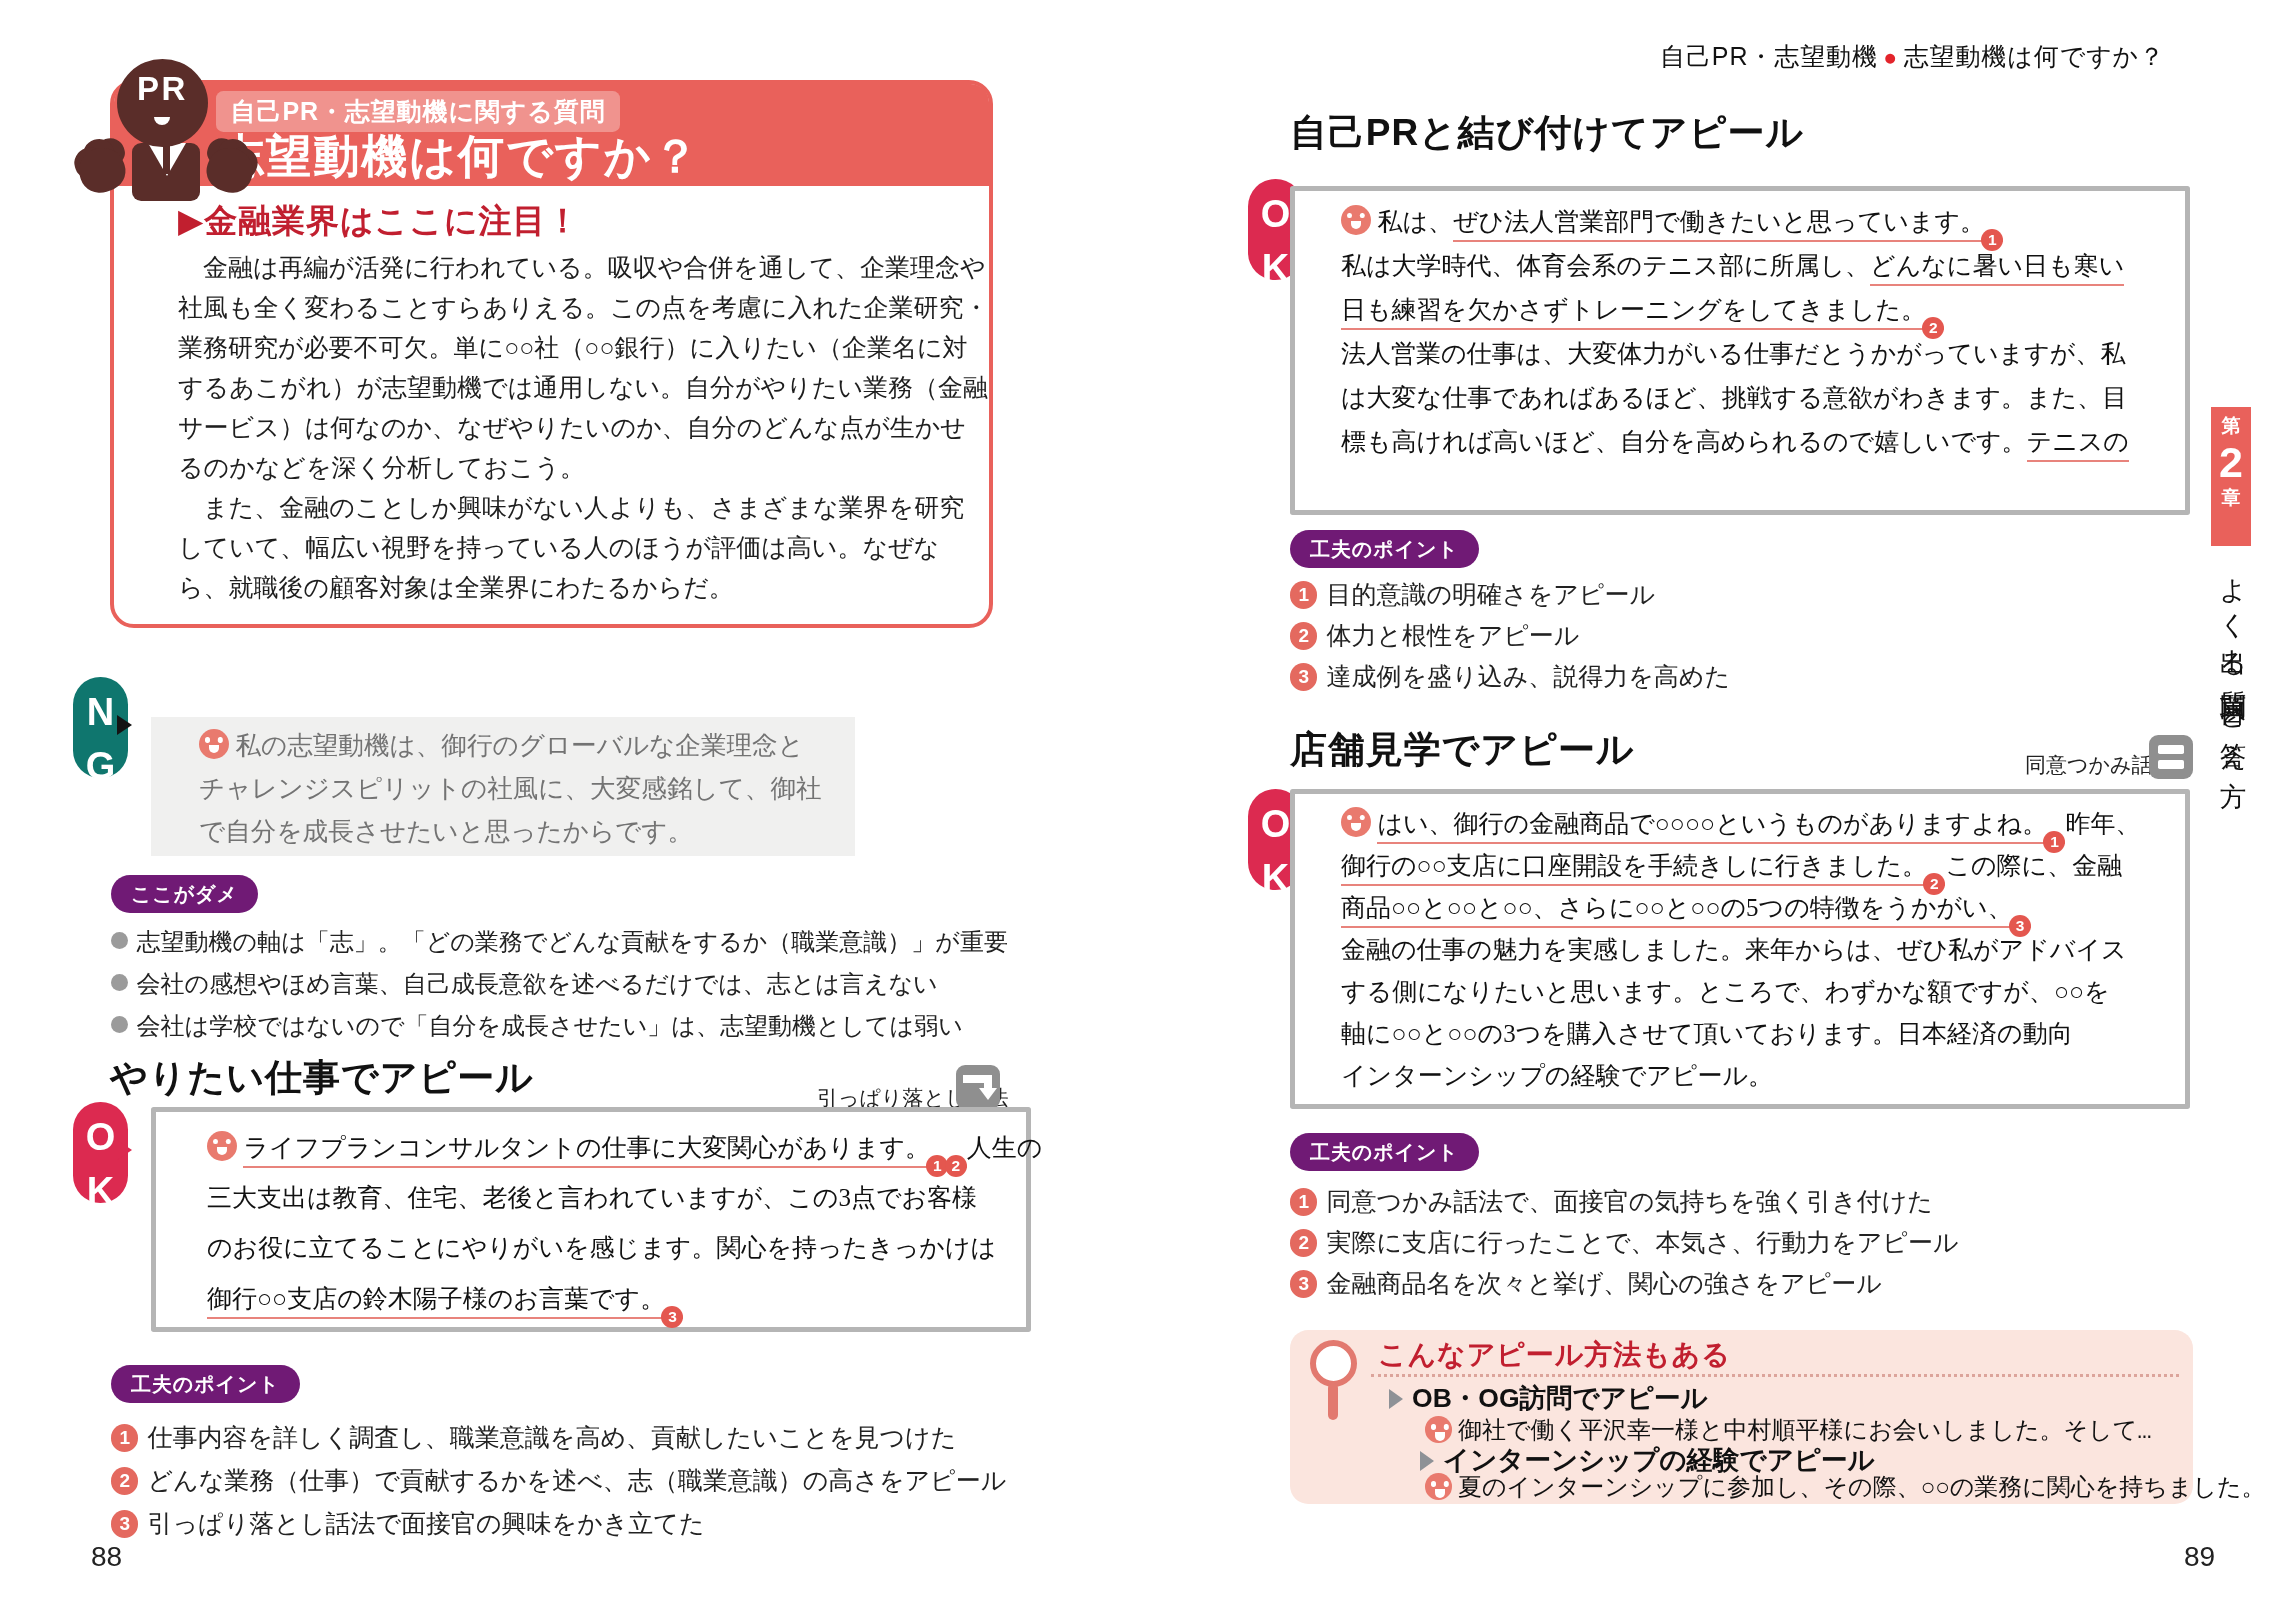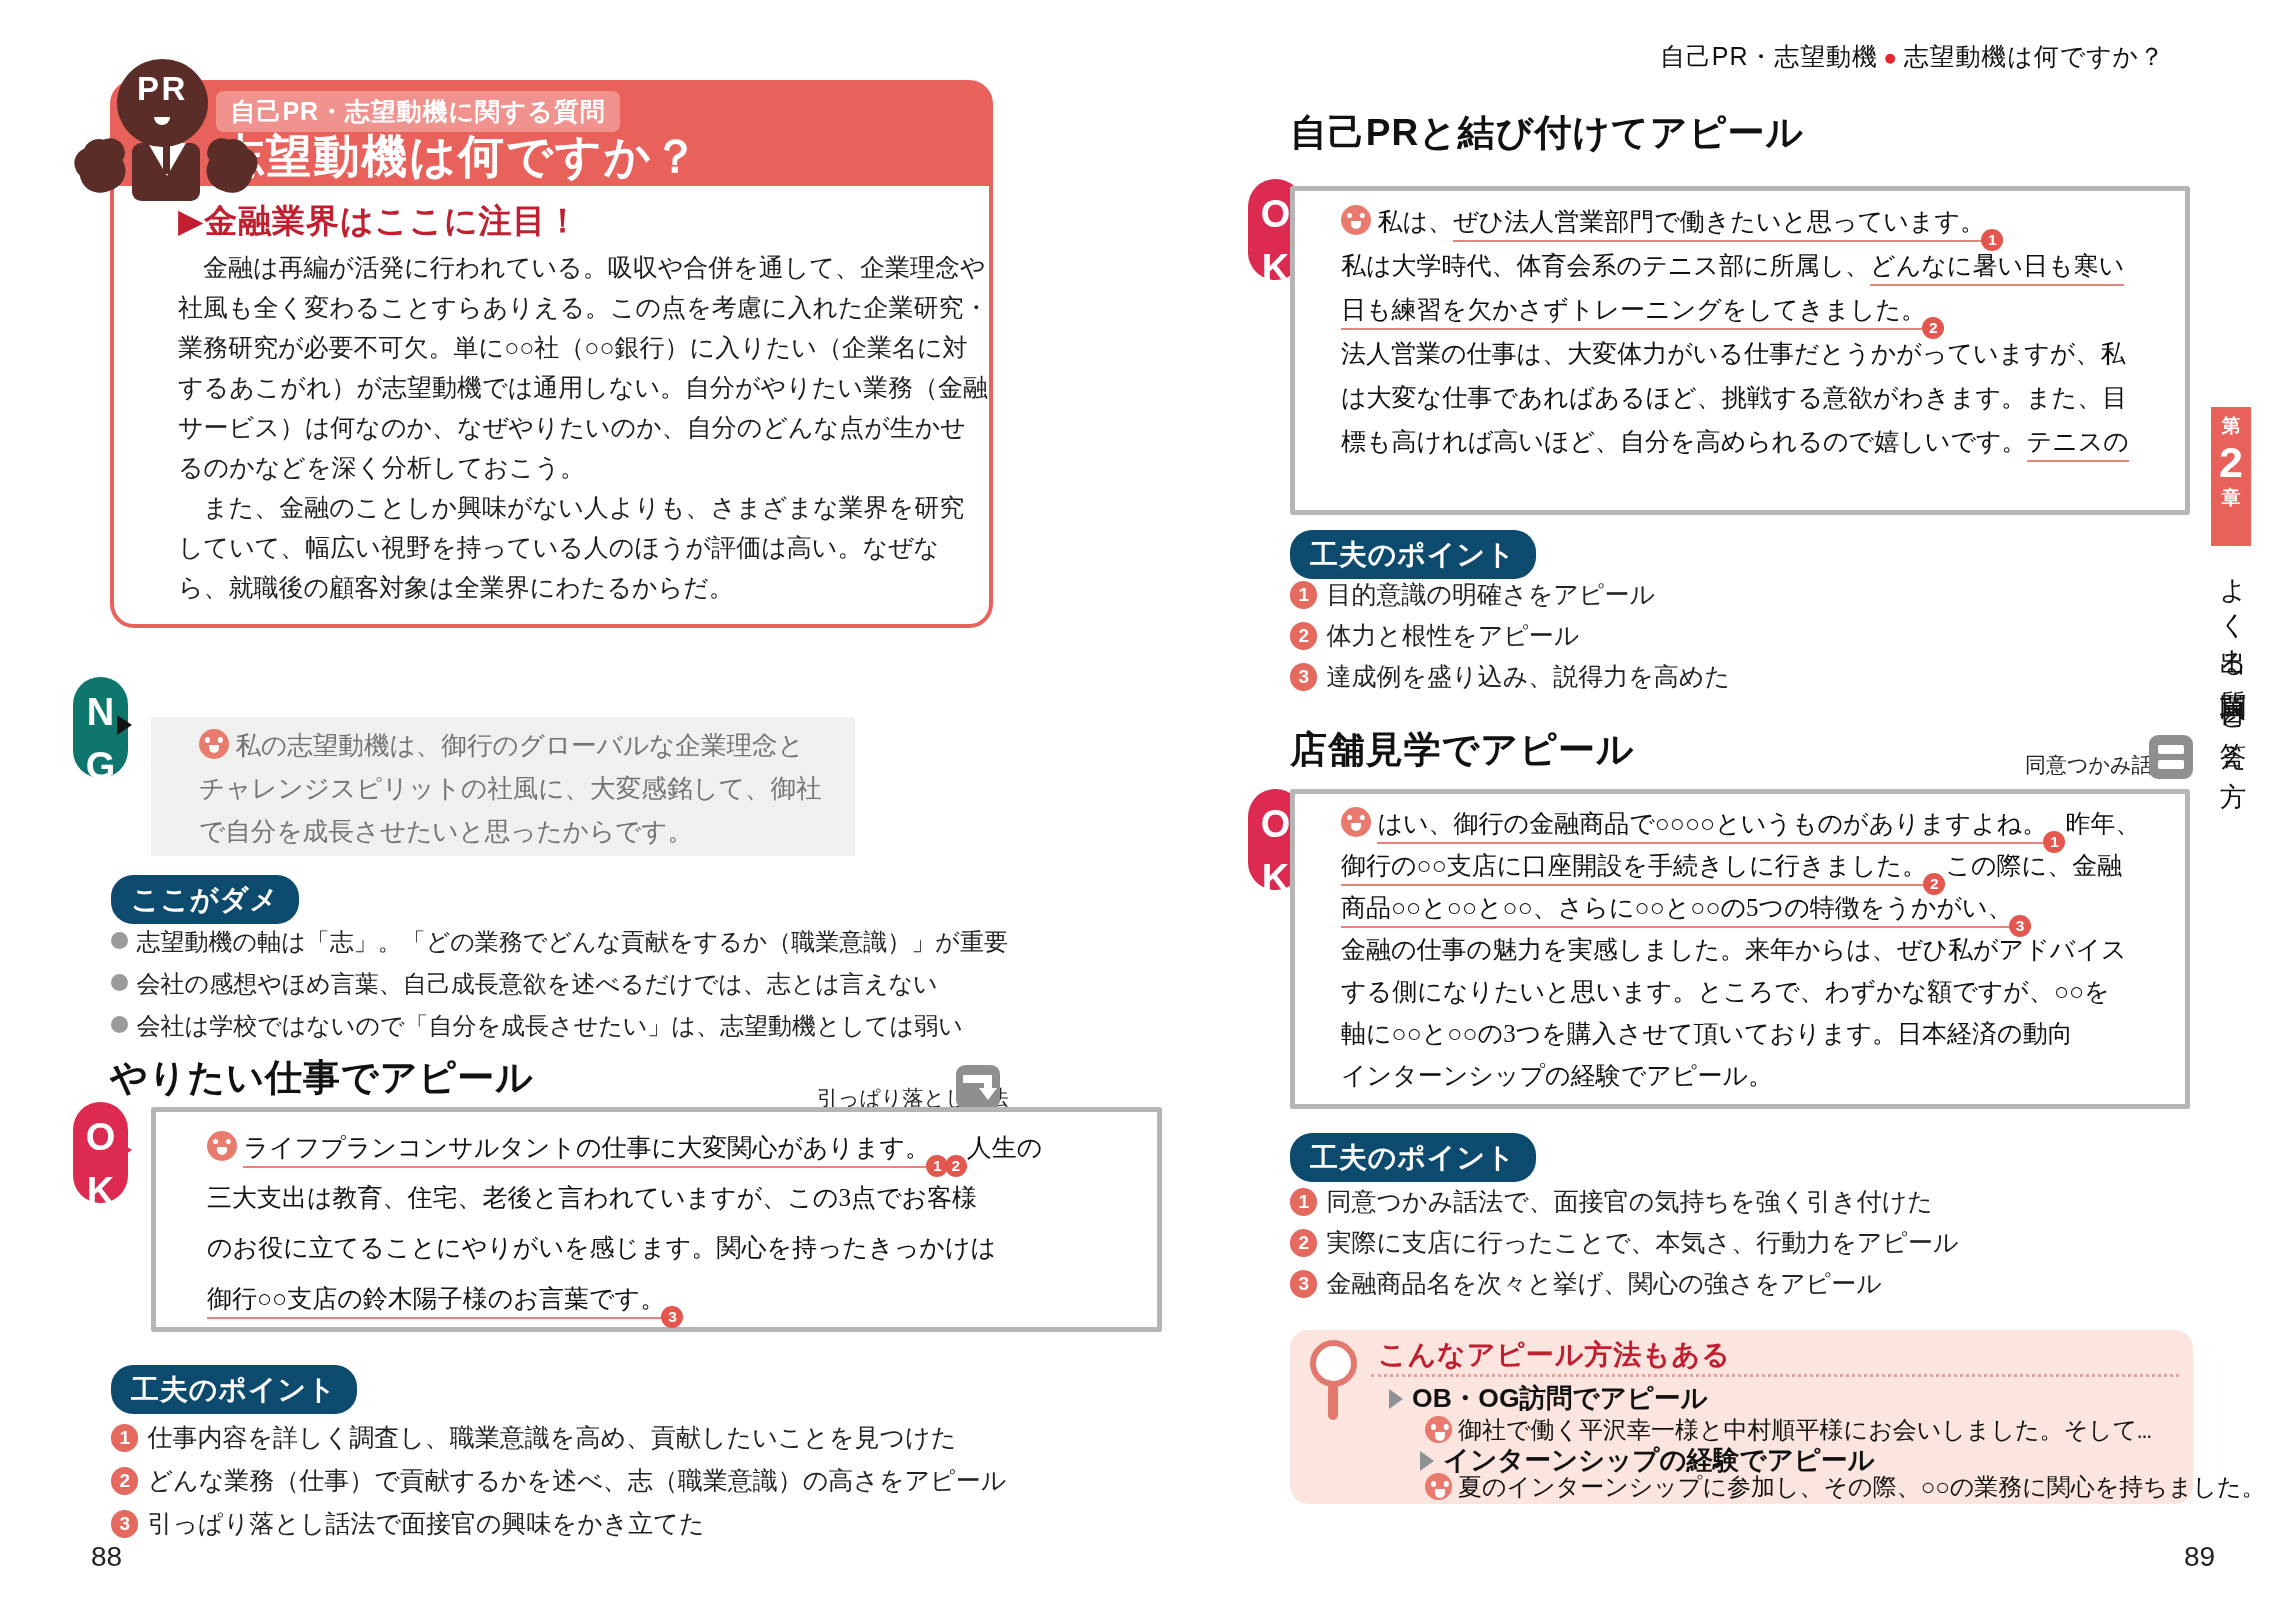--- a/index.html
+++ b/index.html
@@ -40,21 +40,21 @@
   .ok{background:#dc2a50;color:#dc2a50;}
   .okL{left:73px;top:1102px;}
   .okA{left:1248px;top:179px;}
   .okB{left:1248px;top:789px;}
 
   
   .ng-box{position:absolute;left:151px;top:717px;width:704px;height:139px;background:#f0f0ef;
           box-sizing:border-box;padding:7.3px 25.6px 0 48px;font-size:25.6px;line-height:43px;color:#737373;}
 
   
-  .gray-tag{position:absolute;background:#0c4a6e;color:#fff;font-weight:bold;font-size:28px;
+  .gray-tag{position:absolute;background:#701a75;color:#fff;font-weight:bold;font-size:20px;
             padding:5.5px 20px;border-radius:22px;letter-spacing:0.9px;}
   .dame-tagp{left:111px;top:875px;}
   .dame-list{position:absolute;left:111px;top:921px;font-size:24px;line-height:42px;color:#222;}
   .dot{display:inline-block;width:17.4px;height:17.4px;border-radius:50%;background:#9b9b9b;margin-right:8.2px;vertical-align:0.9px;}
 
   .kufu-list{position:absolute;font-size:25px;line-height:43px;color:#222;}
   .kufuL{left:111px;top:1416px;}
   .kufuA{left:1290px;top:574px;line-height:41px;}
   .kufuB{left:1290px;top:1181px;line-height:41px;}
   .knum{display:inline-block;width:27.4px;height:27.4px;border-radius:50%;background:#e4695f;color:#fff;
@@ -75,21 +75,21 @@
   .miL{left:956px;top:1065px;}
   .miB{left:2149px;top:735px;}
   .micon .ah{position:absolute;left:7.3px;top:10px;width:22px;height:8.2px;background:#fff;}
   .micon .av{position:absolute;right:8.2px;top:10px;width:8.2px;height:13.7px;background:#fff;}
   .micon .at{position:absolute;right:2.7px;top:23px;width:0;height:0;border:9.1px solid transparent;border-top:12px solid #fff;}
   .micon .b1{position:absolute;left:9.1px;top:10px;width:25.6px;height:9.1px;background:#fff;border-radius:1.8px;}
   .micon .b2{position:absolute;left:9.1px;top:25px;width:25.6px;height:9.1px;background:#fff;border-radius:1.8px;}
 
   
   .okbox{position:absolute;background:#fff;border:5.5px solid #b5b5b5;border-radius:2.7px;box-sizing:border-box;color:#111;}
-  .okboxL{left:151px;top:1107px;width:1011px;height:225px;padding:11px 0 17px 51px;}
+  .okboxL{left:151px;top:1107px;width:880px;height:225px;padding:11px 0 17px 51px;}
   .okboxA{left:1290px;top:186px;width:900px;height:329px;padding:9.1px 0 0 46px;}
   .okboxB{left:1290px;top:789px;width:900px;height:320px;padding:9.1px 0 0 46px;}
   .okline{margin:0;white-space:nowrap;}
   .okboxL .okline{font-size:25px;line-height:50px;height:50px;}
   .okboxA .okline{font-size:25px;line-height:44px;height:44px;}
   .okboxB .okline{font-size:25px;line-height:42px;height:42px;}
   .u{border-bottom:2.7px solid #e8837c;padding-bottom:4.6px;}
   .mark{display:inline-block;width:22px;height:22px;border-radius:50%;background:#e4574f;color:#fff;
         font-size:15.5px;line-height:22px;text-align:center;font-weight:bold;
         font-family:"Liberation Sans","DejaVu Sans",sans-serif;position:relative;top:14.6px;margin:0 0 0 -3.7px;}

